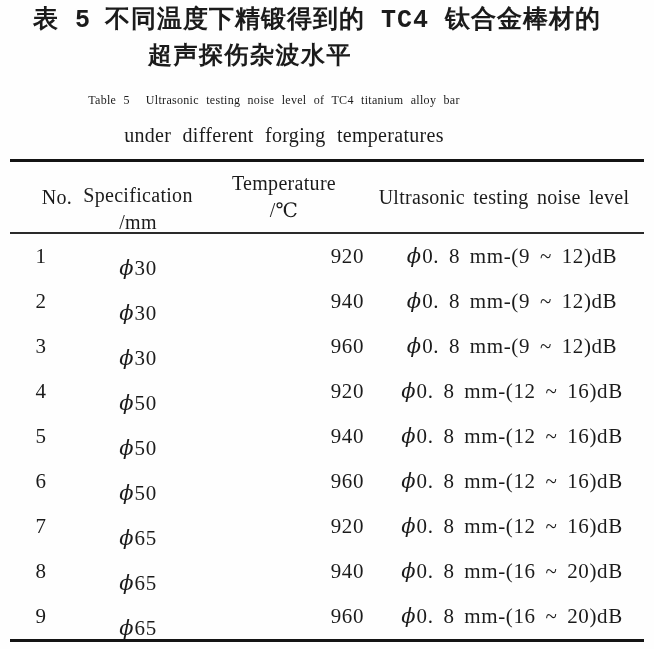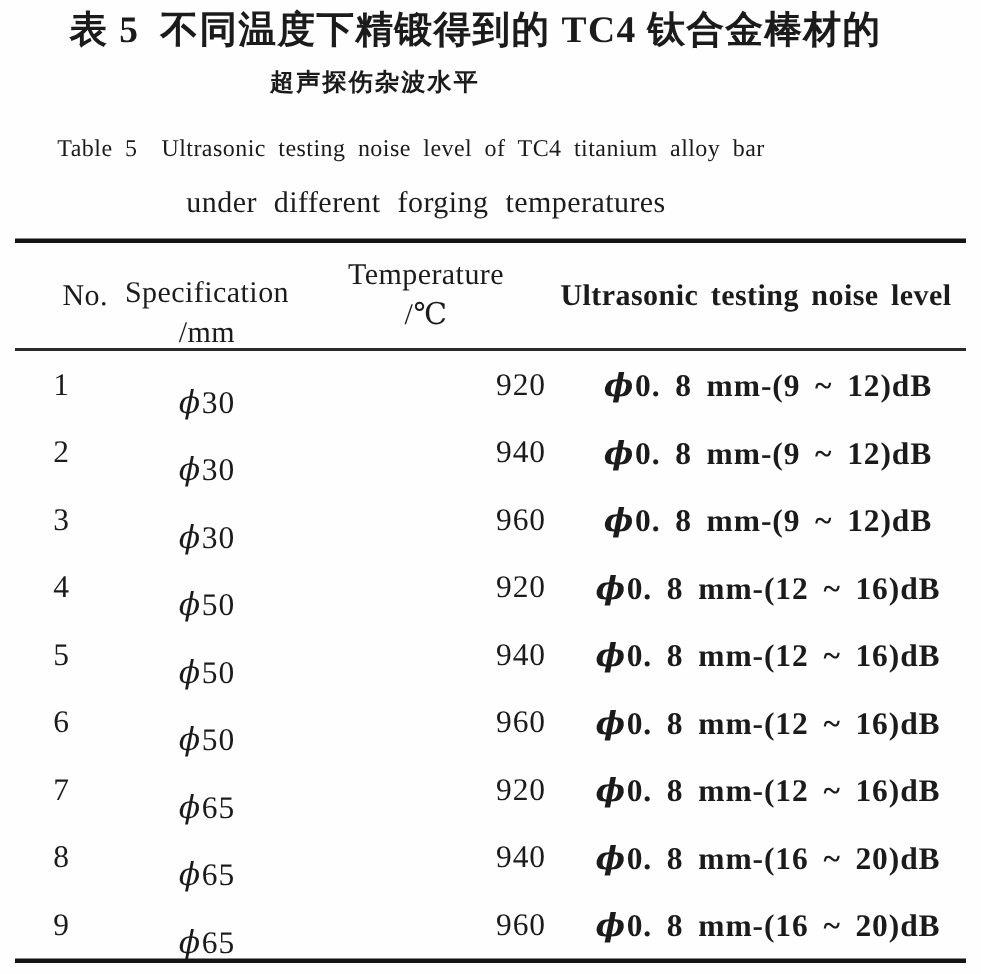--- a/index.html
+++ b/index.html
@@ -5,53 +5,53 @@
   html,body{margin:0;padding:0;}
   body{
     width:654px;height:649px;position:relative;overflow:hidden;
     background:#fefefe;color:#1b1b1b;
     font-family:"Liberation Serif","DejaVu Serif",serif;
   }
   .abs{position:absolute;}
   
   .cn-line1{
     top:5px;left:0;width:634px;text-align:center;
-    font-family:Liberation Serif, serif;font-weight:700;
+    font-family:Liberation Mono, monospace;font-weight:700;
     font-size:25px;line-height:32px;letter-spacing:1px;
   }
   .cn-line2{
     top:40px;left:0;width:500px;text-align:center;
     font-family:"DejaVu Sans",sans-serif;font-weight:700;
-    font-size:16px;line-height:30px;letter-spacing:1.5px;
+    font-size:24px;line-height:30px;letter-spacing:1.5px;
   }
   .cn-label{margin-right:14px;}
   .en-line1{
     top:86px;left:0;width:548px;text-align:center;
-    font-size:16px;line-height:28px;word-spacing:4px;letter-spacing:0.3px;
+    font-size:12px;line-height:28px;word-spacing:4px;letter-spacing:0.3px;
   }
   .en-line2{
     top:121px;left:0;width:568px;text-align:center;
     font-size:20px;line-height:28px;word-spacing:6px;letter-spacing:0.3px;
   }
   .en-label{margin-right:16px;}
   
   .tbl{top:159px;left:10px;width:634px;}
   .rule-thick{height:3px;background:#141414;}
   .rule-thin{height:2px;background:#2a2a2a;}
   .thead{display:flex;height:70px;align-items:stretch;}
   .th{
     display:flex;flex-direction:column;justify-content:center;align-items:center;
     font-size:20px;line-height:27px;word-spacing:3px;letter-spacing:0.3px;
   }
   .tr{display:flex;height:45px;align-items:center;}
   .td{text-align:center;font-size:21px;letter-spacing:0.6px;word-spacing:4px;}
   .c-no{width:62px;align-items:flex-end;}
   .c-spec{width:132px;margin-top:23px;}
   .c-temp{width:160px;text-align:right;}
-  .c-noise{width:280px;font-weight:bold;}
+  .c-noise{width:280px;}
   .tr .c-noise{padding-left:16px;box-sizing:border-box;}
   .phi{
     font-style:italic;font-family:"DejaVu Serif",serif;
     margin-right:1px;letter-spacing:0;
   }
 </style>
 </head>
 <body>
 
 <div class="abs cn-line1">

